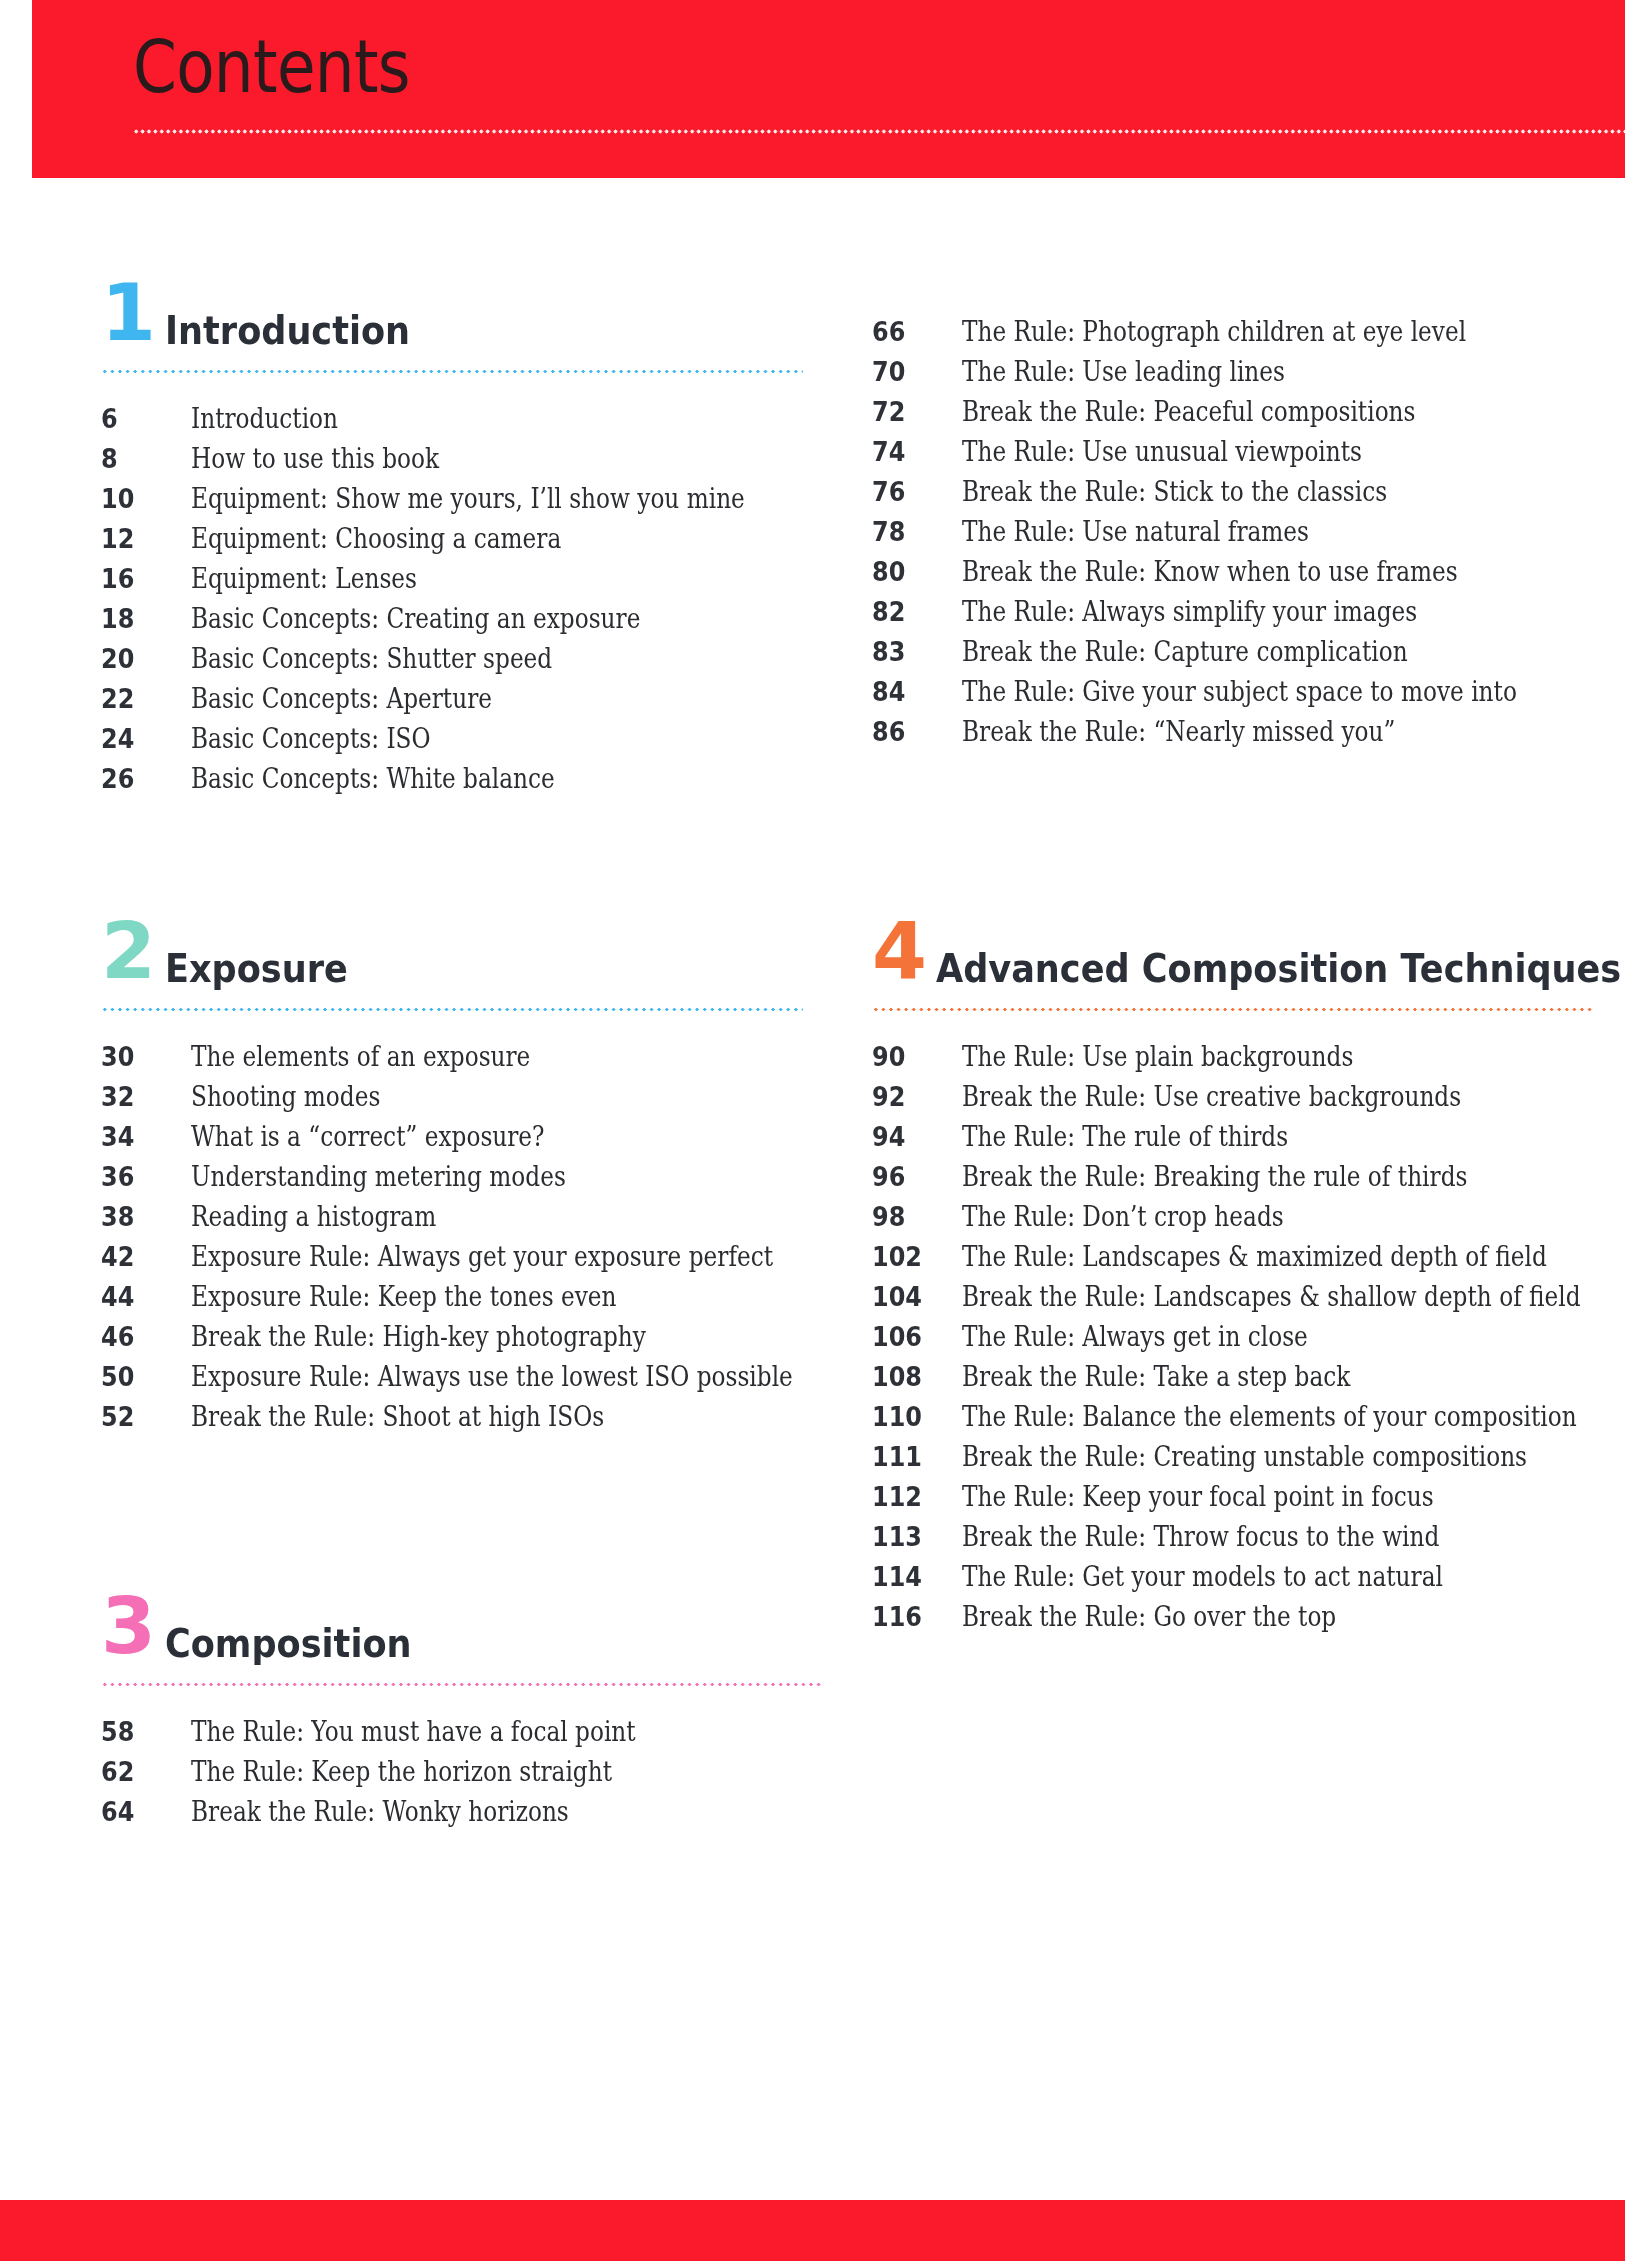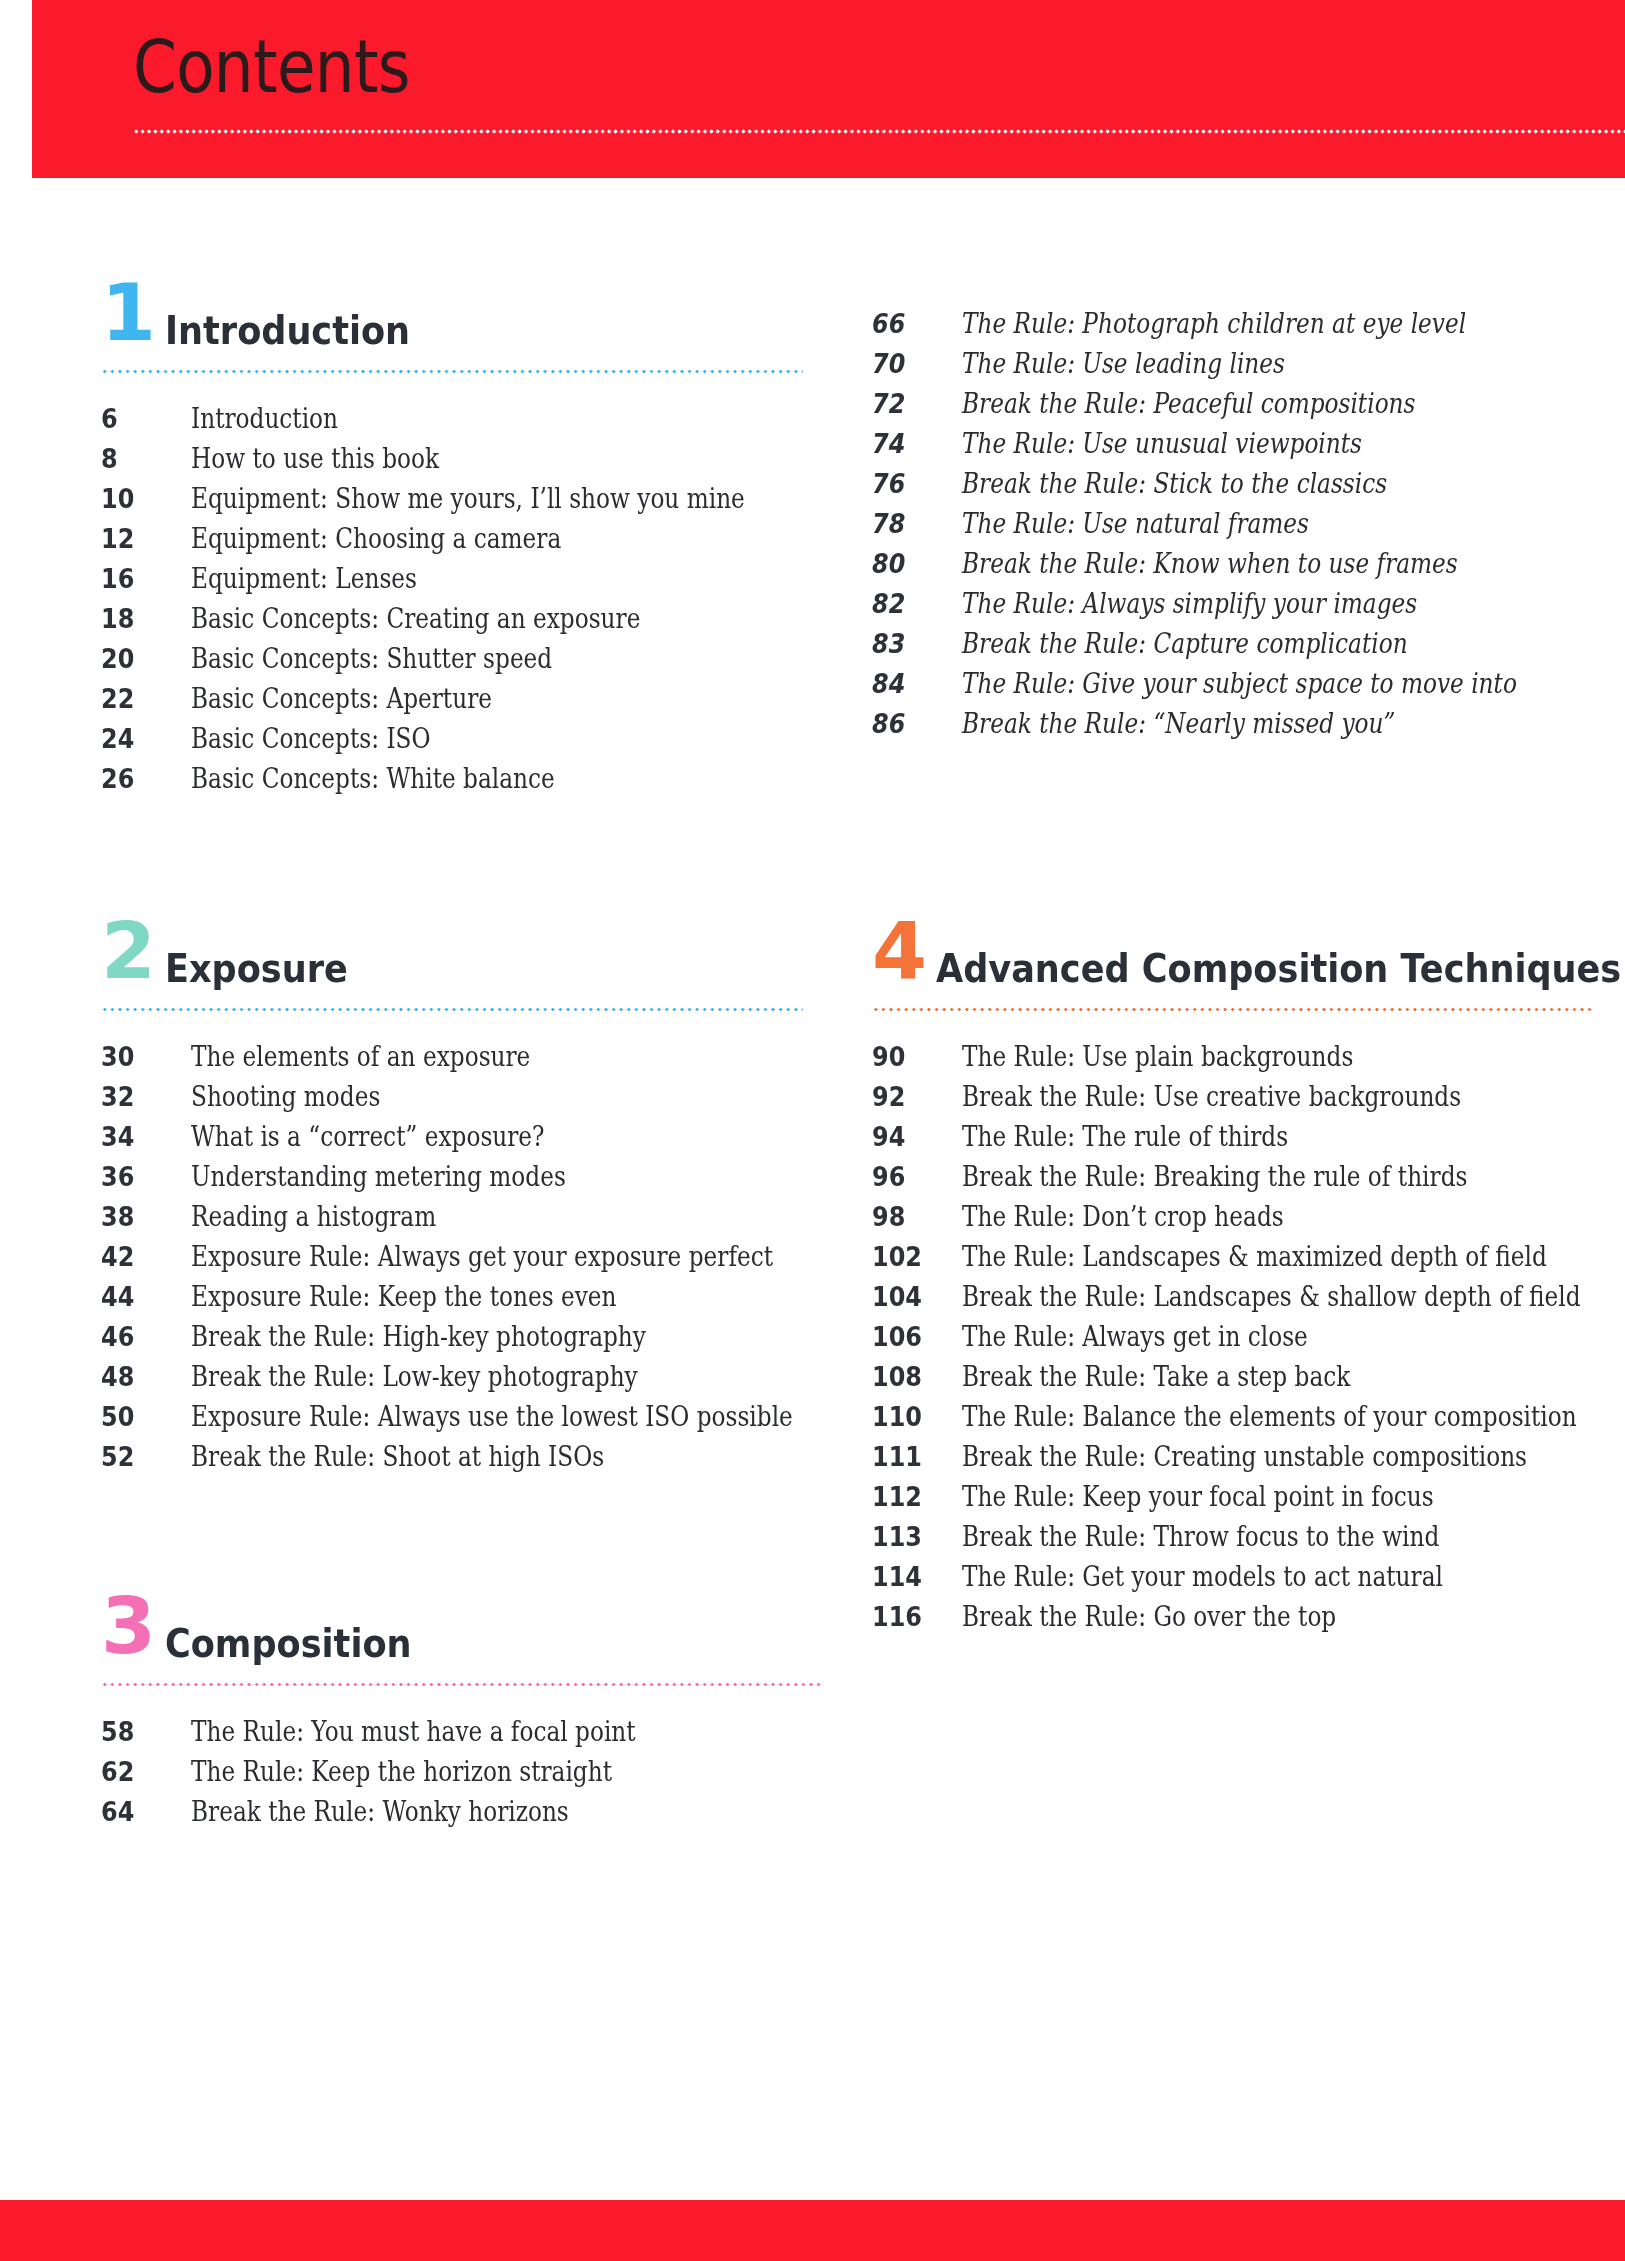--- a/index.html
+++ b/index.html
@@ -119,21 +119,21 @@
     transform-origin: left center;
     font-weight: normal;
   }
 
   #sec-1 { left: 101px; top: 277px; width: 702px; }
   #sec-2 { left: 101px; top: 915px; width: 702px; }
   #sec-3 { left: 101px; top: 1590px; width: 720px; }
   #sec-3cont { left: 872px; top: 304px; width: 729px; }
   #sec-4 { left: 872px; top: 915px; width: 723px; }
 
-  #sec-3cont .entries { margin-top: 4px; font-style: italic; }
+  #sec-3cont .entries { margin-top: 12px; }
   #sec-3cont .page-num { width: 90px; flex-basis: 90px; }
 </style>
 </head>
 <body>
 
 <div class="header-band" style="background: rgb(251, 26, 43); margin-left: 32px;">
   <div class="header-title">Contents</div>
   <div class="header-rule"></div>
 </div>
 
@@ -220,24 +220,20 @@
       </li>
       <li class="entry">
         <span class="page-num">44</span>
         <span class="entry-title">Exposure Rule: Keep the tones even</span>
       </li>
       <li class="entry">
         <span class="page-num">46</span>
         <span class="entry-title">Break the Rule: High-key photography</span>
       </li>
       <li class="entry">
-        <span class="page-num">48</span>
-        <span class="entry-title">Break the Rule: Low-key photography</span>
-      </li>
-      <li class="entry">
         <span class="page-num">50</span>
         <span class="entry-title">Exposure Rule: Always use the lowest ISO possible</span>
       </li>
       <li class="entry">
         <span class="page-num">52</span>
         <span class="entry-title">Break the Rule: Shoot at high ISOs</span>
       </li>
     </ul>
 </div>
 

